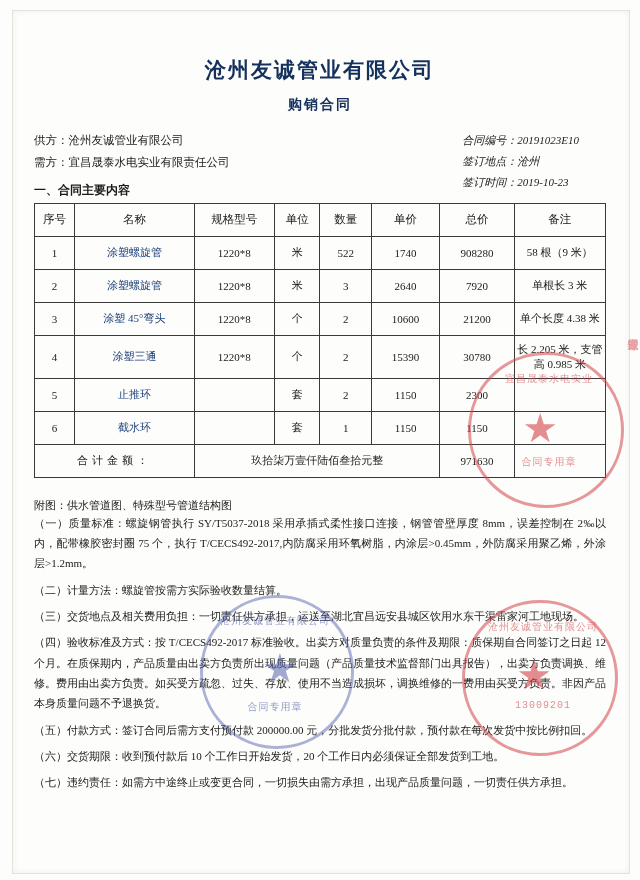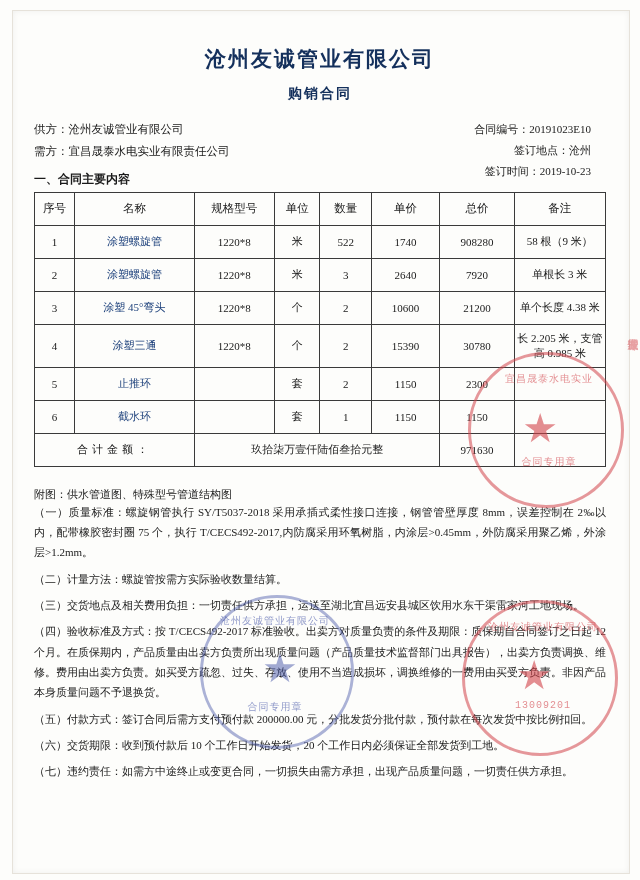--- a/index.html
+++ b/index.html
@@ -15,21 +15,21 @@
     overflow: hidden;
     position: relative;
   }
   .page {
     position: absolute;
     left: 0; top: 0;
     width: 640px;
     height: 880px;
     background: #fdfdfb;
     box-sizing: border-box;
-    padding: 23px 34px 10px 34px;
+    padding: 34px 34px 10px 34px;
   }
   .paper-edge {
     position: absolute;
     left: 12px; top: 10px;
     width: 616px; height: 862px;
     border: 1px solid #e6e2da;
     box-shadow: 0 0 6px rgba(0,0,0,0.06) inset;
     pointer-events: none;
   }
   .title-main {
@@ -52,25 +52,26 @@
     margin-top: 16px;
     position: relative;
     font-size: 11.5px;
     line-height: 1.9;
   }
   .party-line {
     display: block;
   }
   .meta {
     position: absolute;
-    right: 15px;
+    right: 27px;
     top: 0;
     font-size: 11px;
     line-height: 1.9;
-    text-align: right;
+    text-align: left;
+    font-style: italic;
   }
   .section-head {
     font-size: 12px;
     font-weight: bold;
     margin-top: 8px;
     margin-bottom: 4px;
   }
   table.contract {
     width: 100%;
     border-collapse: collapse;

